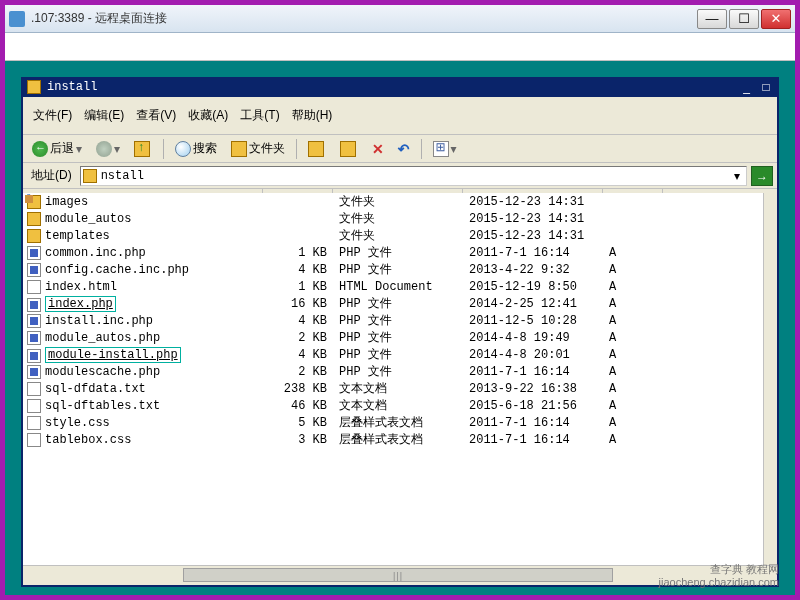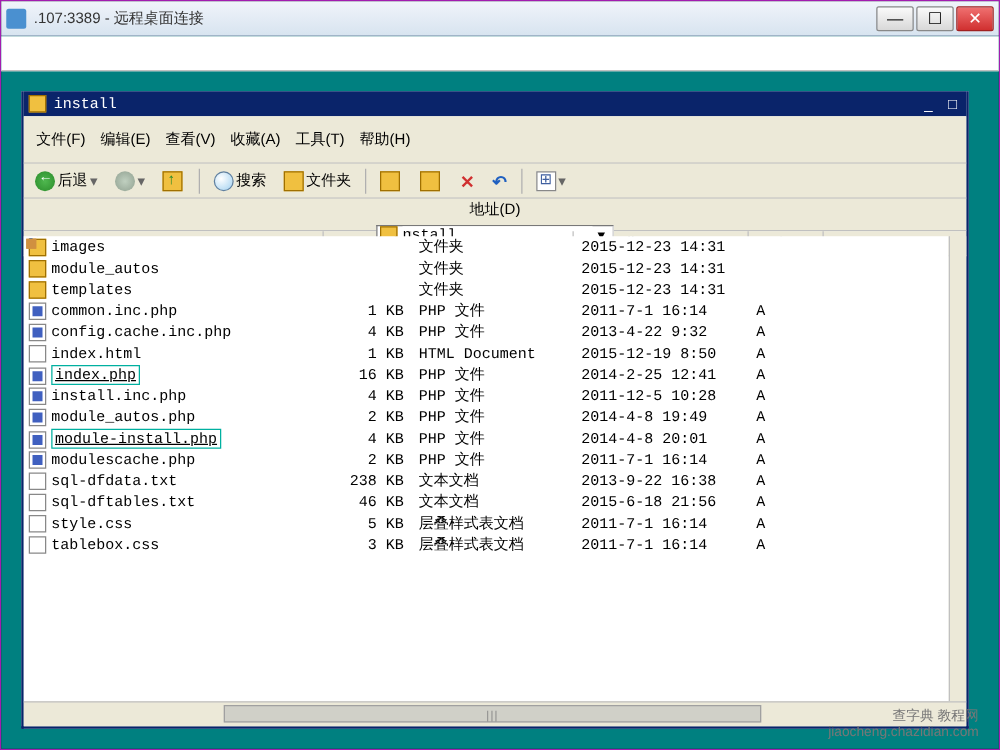--- a/index.html
+++ b/index.html
@@ -1,19 +1,19 @@
 <!DOCTYPE html>
 <html><head>
 <meta charset="utf-8">
 <style>
 * { box-sizing: border-box; margin: 0; padding: 0; }
 body { font-family: "SimSun", "宋体", Tahoma, sans-serif; font-size: 12px; background: #fff; overflow: hidden; width: 800px; height: 600px; position: relative; }
 
 
-.rdp-frame { width: 800px; height: 600px; border: 1px solid #a21caf; background: #0f172a; position: relative; }
+.rdp-frame { width: 800px; height: 600px; border: 5px solid #a21caf; background: #bef264; position: relative; }
 .rdp-titlebar { height: 28px; background: linear-gradient(#f0f4fa, #d8e4f0); display: flex; align-items: center; padding: 0 4px; border-bottom: 1px solid #a0b4c8; }
 .rdp-icon { width: 16px; height: 16px; background: #4a90d0; margin-right: 6px; border-radius: 2px; }
 .rdp-title { flex: 1; color: #333; }
 .rdp-win-btns { display: flex; }
 .rdp-win-btns .wbtn { width: 30px; height: 20px; margin-left: 2px; display: flex; align-items: center; justify-content: center; font-size: 13px; border: 1px solid #888; border-radius: 2px; background: linear-gradient(#fafafa,#d8d8d8); cursor: pointer; }
 .rdp-win-btns .close { background: linear-gradient(#f07070,#d03030); color: #fff; border-color: #a02020; }
 
 .rdp-client-area { position: absolute; top: 28px; left: 0; right: 0; bottom: 0; background: #008080; padding: 10px 10px 0 10px; }
 .rdp-toolbar-strip { position: absolute; top: 0; left: 0; right: 0; height: 28px; background: #fff; border-bottom: 1px solid #c0c0c0; }
 
@@ -36,23 +36,23 @@
 .ico-fwd { background: radial-gradient(circle at 50% 50%, #c0d0c0, #90a090); border-radius: 50%; }
 .ico-up { background: #f0c040; border: 1px solid #a07000; position: relative; }
 .ico-up::after { content: "↑"; color: #2a8a2a; position: absolute; left: 3px; top: -2px; font-weight: bold; }
 .ico-search { background: radial-gradient(circle at 35% 35%, #fff, #a0d0f0); border-radius: 50%; border: 1px solid #6080a0; }
 .ico-folder { background: #f0c040; border: 1px solid #a07000; }
 .ico-x { color: #d03030; font-weight: bold; font-size: 14px; }
 .ico-undo { color: #2060c0; font-weight: bold; font-size: 14px; }
 .ico-views { background: #fff; border: 1px solid #888; position: relative; }
 .ico-views::after { content: "⊞"; position: absolute; left: 2px; top: -2px; color: #4060a0; }
 
-.addressbar { height: 26px; background: #ece9d8; display: flex; align-items: center; padding: 0 4px; gap: 4px; border-bottom: 1px solid #c0c0c0; flex-direction: column; }
+.addressbar { height: 26px; background: #ece9d8; display: flex; align-items: center; padding: 0 4px; gap: 4px; border-bottom: 1px solid #c0c0c0; }
 .addressbar .lbl { padding: 0 4px; }
-.addr-input-wrap { flex: 1; display: flex; align-items: center; background: #fff; border: 1px inset #ccc; height: 35px; padding: 0 2px; }
+.addr-input-wrap { flex: 1; display: flex; align-items: center; background: #fff; border: 1px inset #ccc; height: 20px; padding: 0 2px; }
 .addr-input-wrap .ico { width: 14px; height: 14px; margin-right: 4px; }
 .addr-input { flex: 1; border: none; outline: none; font-family: "Courier New", monospace; font-size: 12px; }
 .addr-dd { width: 14px; text-align: center; cursor: pointer; }
 .go-btn { width: 22px; height: 20px; background: #2a8a2a; color: #fff; display: flex; align-items: center; justify-content: center; cursor: pointer; border: 1px solid #206020; }
 
 
 .list-hdr { height: 20px; background: #ece9d8; display: flex; border-bottom: 1px solid #c0c0c0; }
 .list-hdr .col { border-right: 1px solid #c0c0c0; padding: 2px 6px; display: flex; align-items: flex-start; }
 .col-name { width: 240px; }
 .col-size { width: 70px; justify-content: flex-end; }

